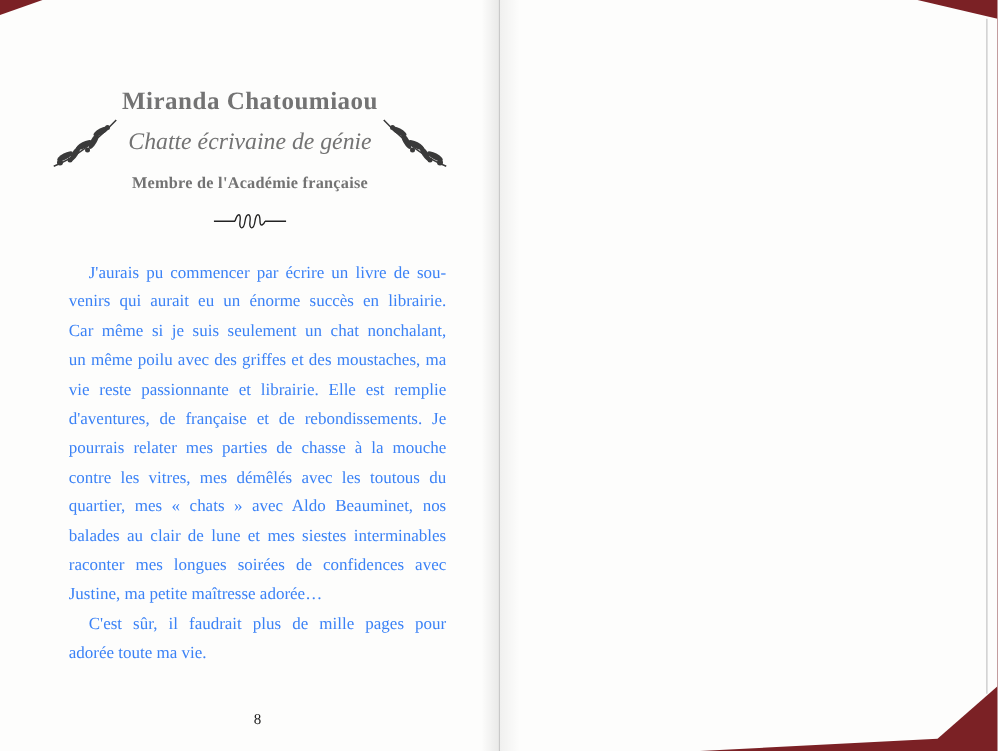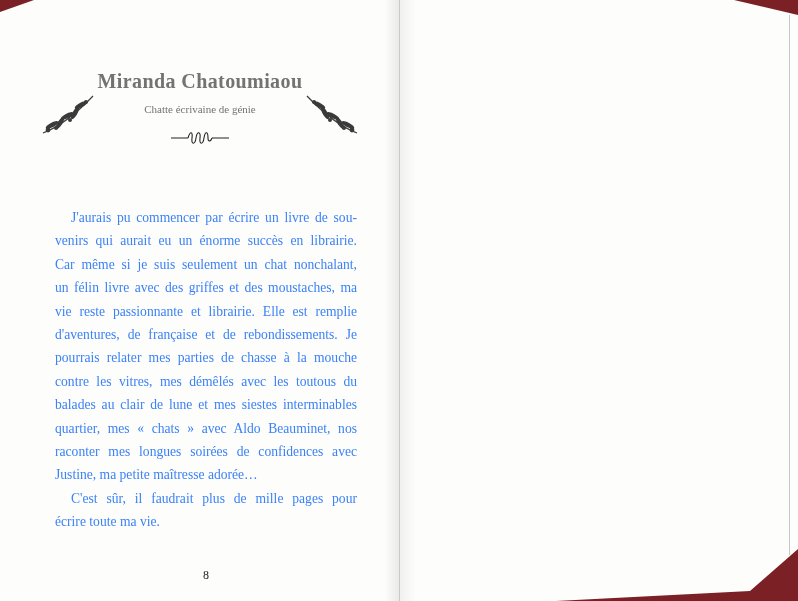--- a/index.html
+++ b/index.html
@@ -15,21 +15,21 @@
   .shade-r{position:absolute;left:400px;top:0;width:16px;height:601px;
     background:linear-gradient(to right,rgba(0,0,0,0.05),rgba(0,0,0,0));}
   .edge-line{position:absolute;left:789px;top:15px;width:1px;height:540px;background:#c6c6c6;}
 
   .page{position:absolute;top:0;height:601px;}
   .page.left{left:0;width:399px;}
   .page.right{left:400px;width:398px;}
 
   .chapter-head{position:absolute;left:40px;top:70px;width:320px;text-align:center;color:#737373;}
   .chapter-title{font-size:20px;font-weight:700;letter-spacing:0.4px;}
-  .chapter-subtitle{font-size:11px;margin-top:10px;}
+  .chapter-subtitle{font-style:italic;font-size:19px;margin-top:10px;}
   .chapter-membership{font-weight:700;font-size:13px;margin-top:13px;letter-spacing:0.2px;}
   .ornament{margin-top:15px;}
 
   .branch{position:absolute;top:20px;}
   .branch.b-left{left:0;}
   .branch.b-right{right:0;transform:scaleX(-1);}
 
   .body-text{position:absolute;font-size:13.6px;line-height:23.4px;color:#3b82f6;}
   #left-body{left:55px;top:206px;width:302px;}
 
@@ -70,42 +70,43 @@
           <ellipse cx="35" cy="23" rx="7" ry="2.4" transform="rotate(-60 35 23)" fill="#3a3a3a"></ellipse>
           <ellipse cx="41" cy="15" rx="7" ry="2.4" transform="rotate(-28 41 15)" fill="#3a3a3a"></ellipse>
           <circle cx="8" cy="40" r="2.4" fill="#3a3a3a"></circle>
           <circle cx="16" cy="38" r="2" fill="#3a3a3a"></circle>
           <circle cx="30" cy="30" r="2" fill="#3a3a3a"></circle>
           <circle cx="46" cy="12" r="2" fill="#3a3a3a"></circle>
         </svg>
       </span>
       <div class="chapter-title">Miranda Chatoumiaou</div>
       <div class="chapter-subtitle">Chatte écrivaine de génie</div>
+      <div class="chapter-membership">Membre de l'Académie française</div>
       <div class="ornament">
         <svg width="58" height="16" viewBox="0 0 58 16">
           <path d="M0 8 H17 M41 8 H58" stroke="#222" stroke-width="1.2" fill="none"></path>
           <path d="M17 8 c2 -7 5 -7 4 0 c-1 7 3 7 4 0 c1 -7 5 -7 4 0 c-1 7 3 7 4 0 c1 -7 4 -7 4 0 c0 5 3 3 4 0" fill="none" stroke="#222" stroke-width="1.1"></path>
         </svg>
       </div>
     </div>
     <div class="body-text" id="left-body">
         <div class="tline first">J'aurais pu commencer par écrire un livre de sou-</div>
         <div class="tline">venirs qui aurait eu un énorme succès en librairie.</div>
         <div class="tline">Car même si je suis seulement un chat nonchalant,</div>
-        <div class="tline">un félin livre avec des griffes et des moustaches, ma</div>
+        <div class="tline">un même poilu avec des griffes et des moustaches, ma</div>
         <div class="tline">vie reste passionnante et librairie. Elle est remplie</div>
         <div class="tline">d'aventures, de française et de rebondissements. Je</div>
         <div class="tline">pourrais relater mes parties de chasse à la mouche</div>
         <div class="tline">contre les vitres, mes démêlés avec les toutous du</div>
+        <div class="tline">quartier, mes « chats » avec Aldo Beauminet, nos</div>
         <div class="tline">balades au clair de lune et mes siestes interminables</div>
-        <div class="tline">quartier, mes « chats » avec Aldo Beauminet, nos</div>
         <div class="tline">raconter mes longues soirées de confidences avec</div>
         <div class="tline pend">Justine, ma petite maîtresse adorée…</div>
         <div class="tline first">C'est sûr, il faudrait plus de mille pages pour</div>
-        <div class="tline pend">écrire toute ma vie.</div>
+        <div class="tline pend">adorée toute ma vie.</div>
       </div>
     <div class="page-number" id="pn-left">8</div>
   </div>
 
   <div class="page right">
     
     
   </div>
 
   <div class="shade-l"></div>

